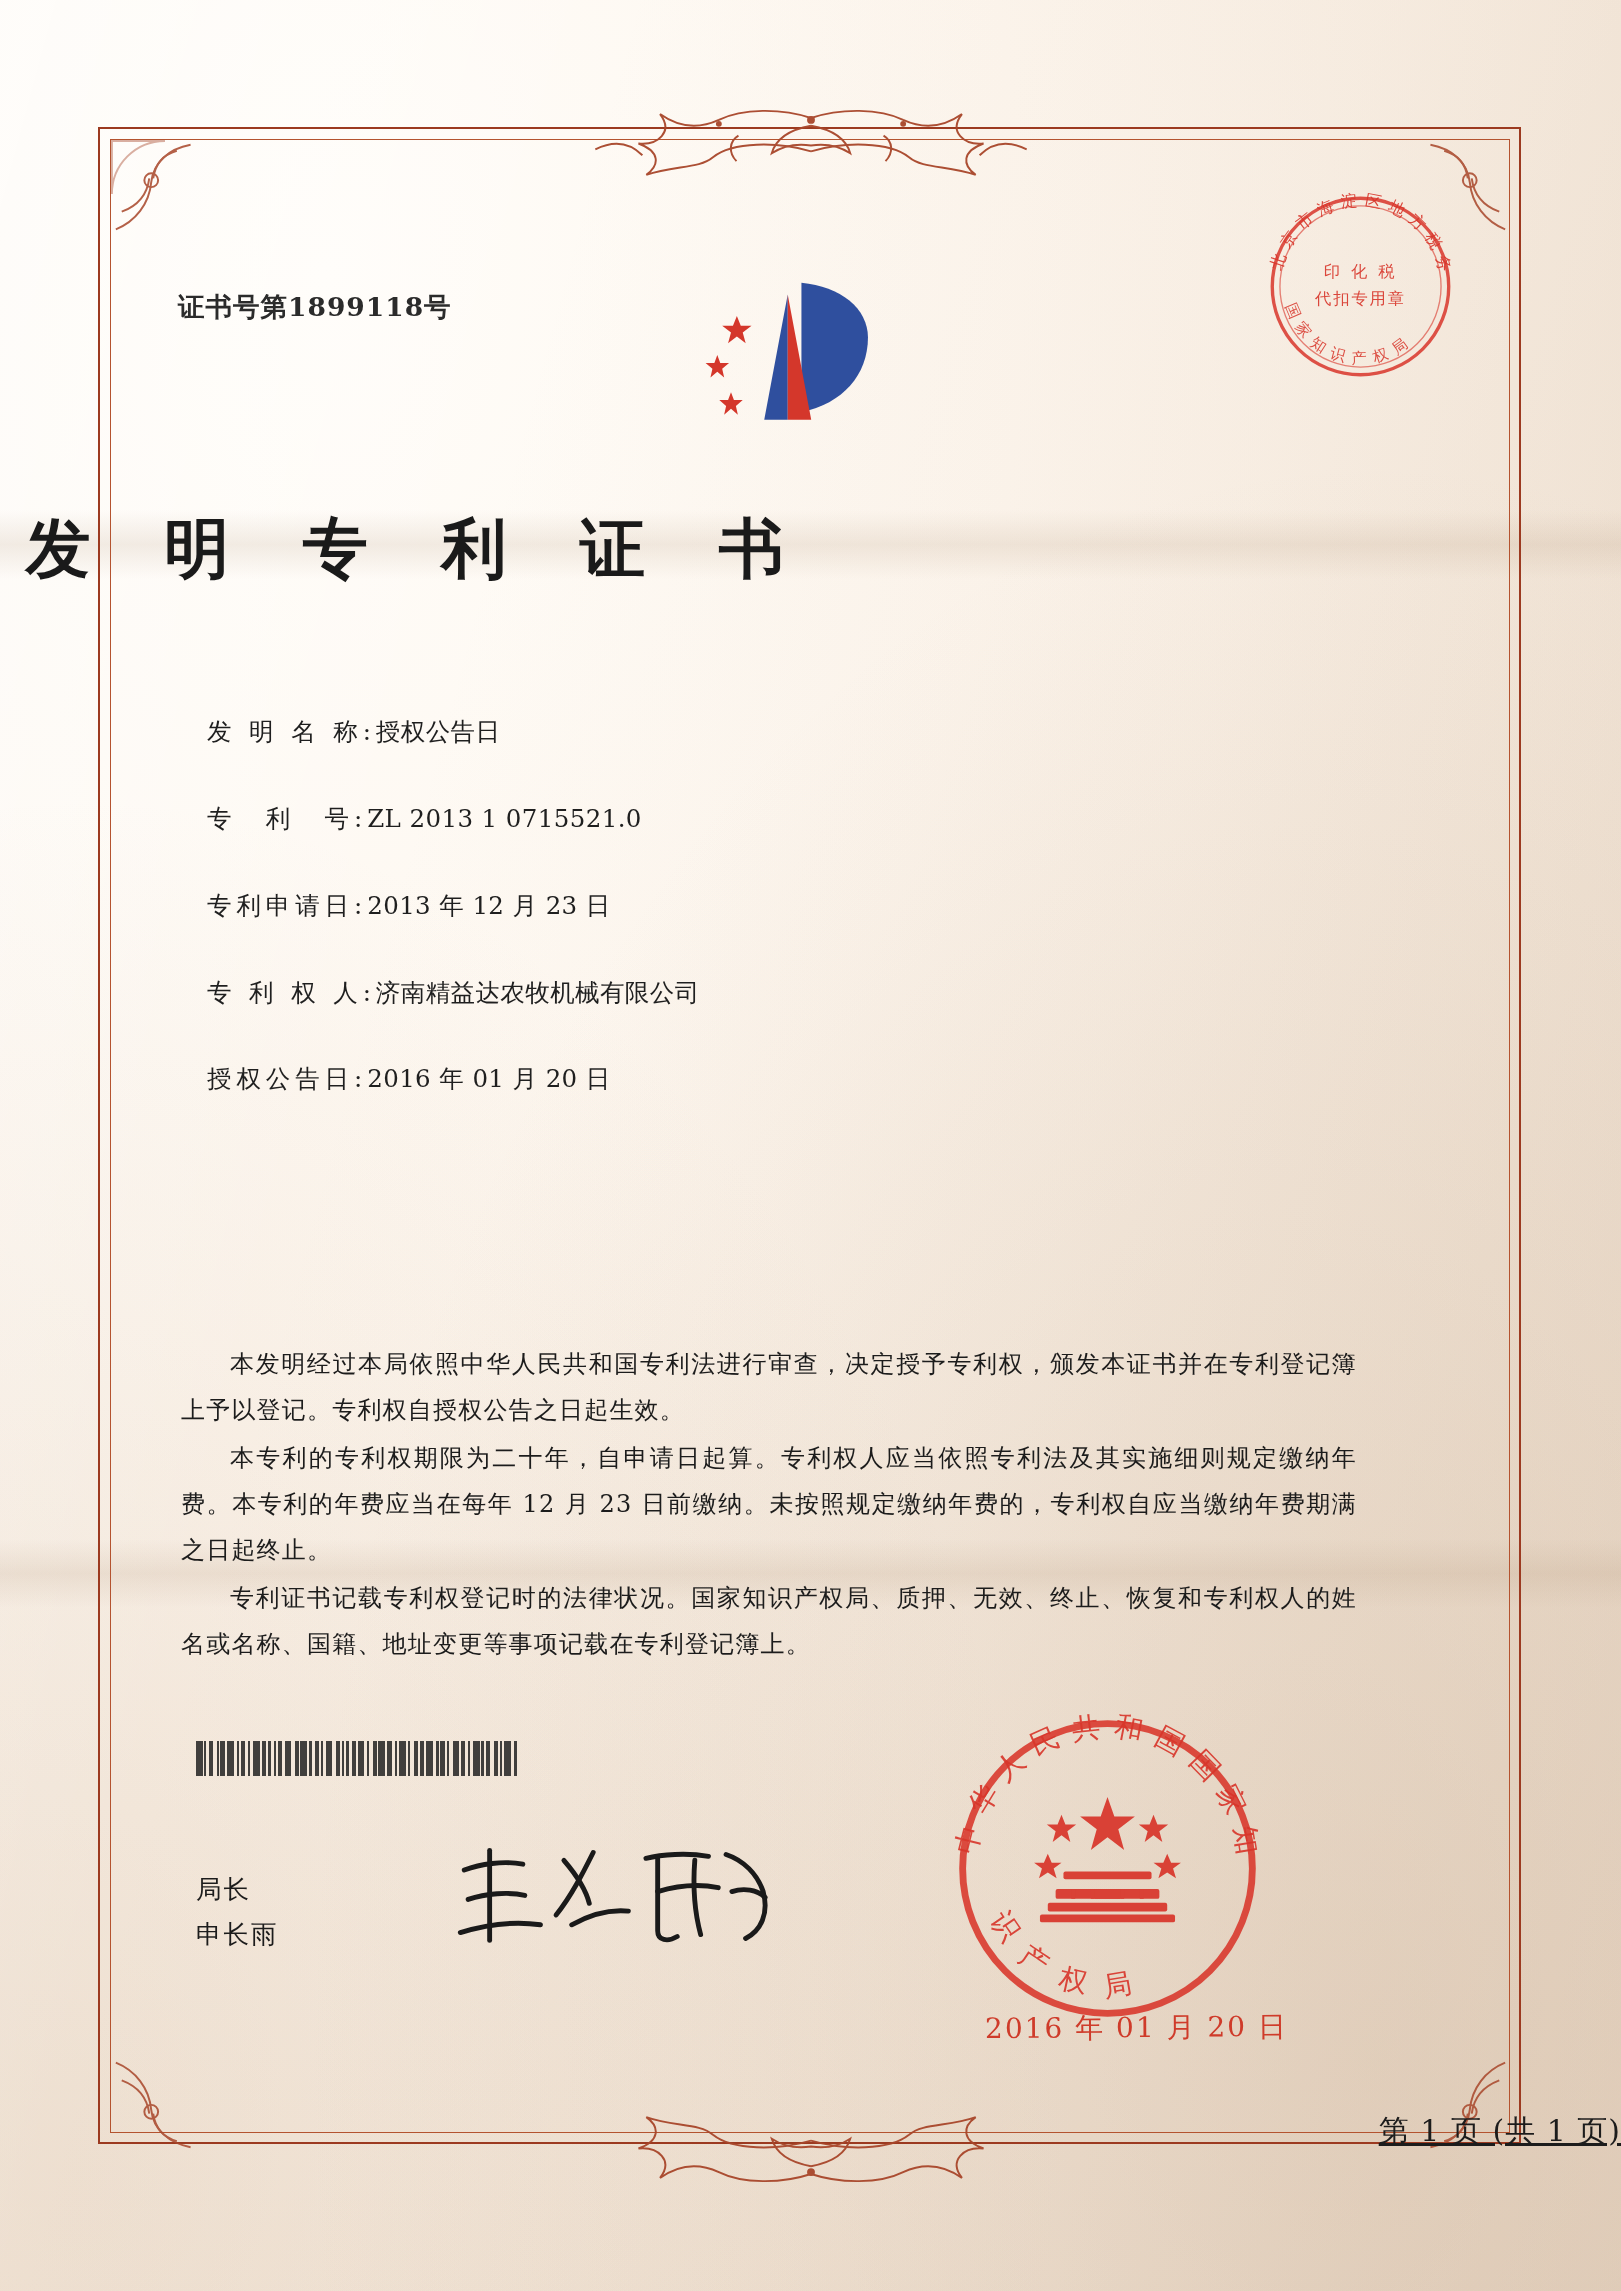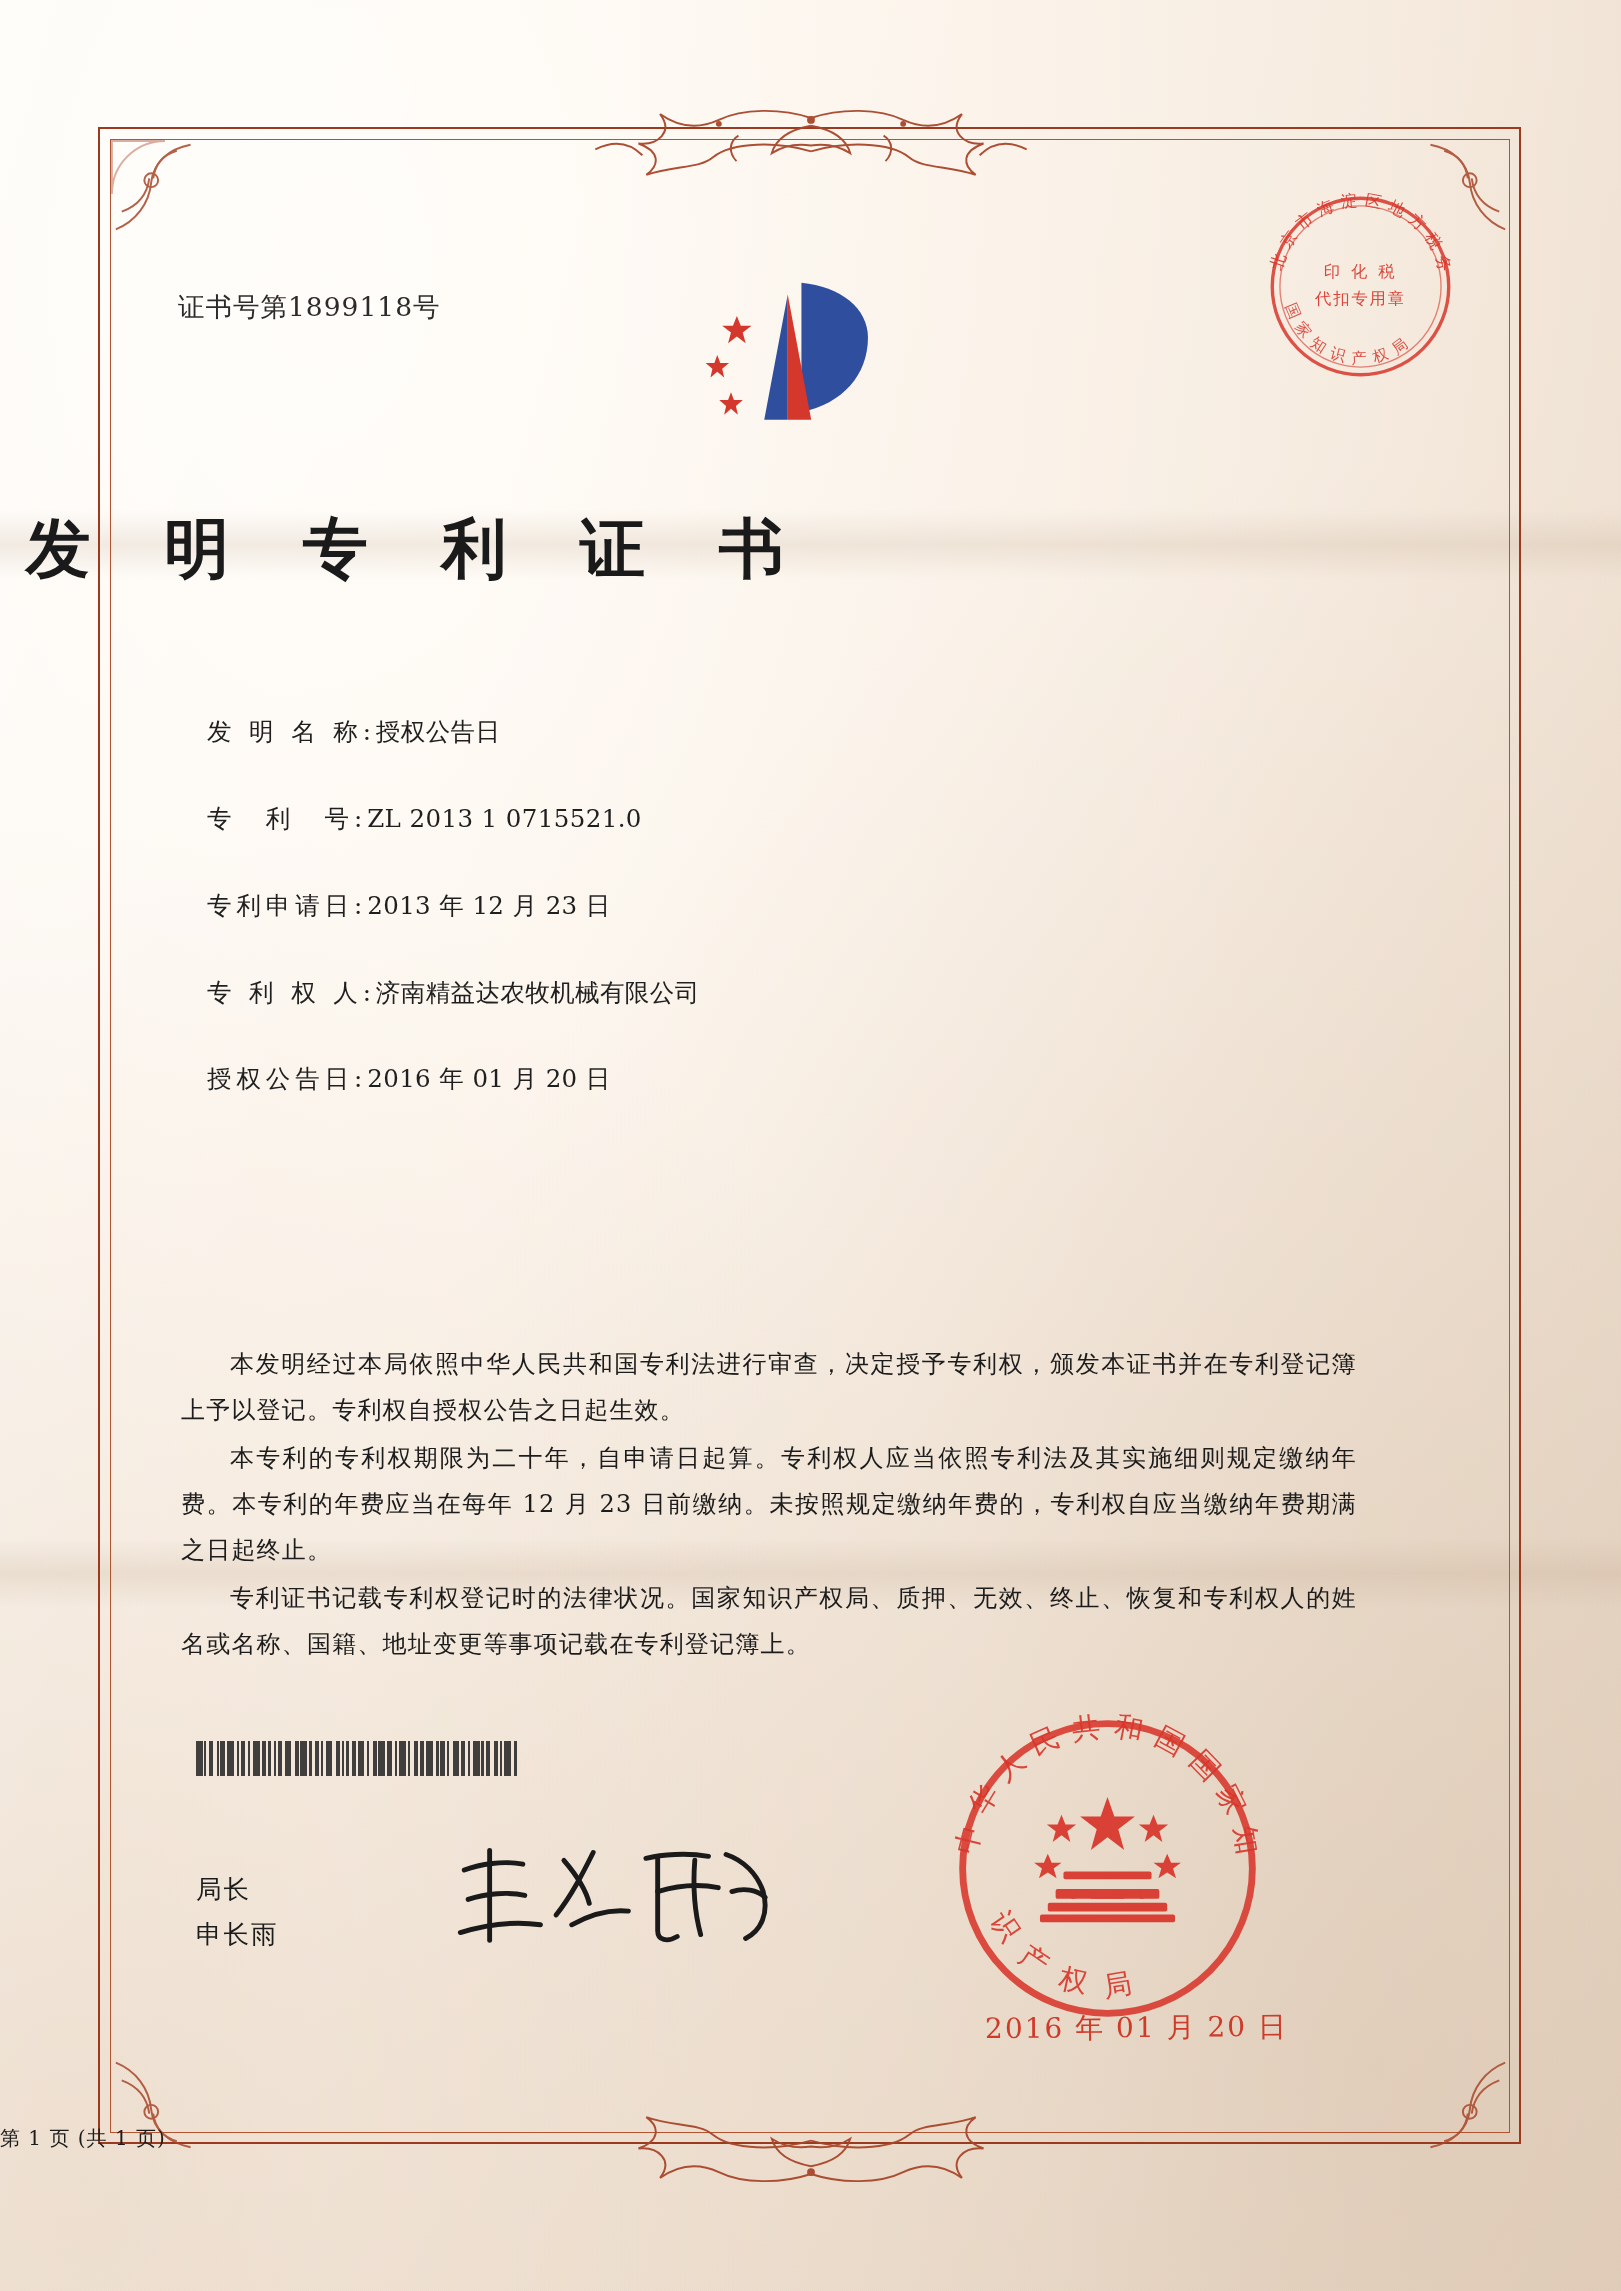--- a/index.html
+++ b/index.html
@@ -89,20 +89,21 @@
 
   
   .cert-no {
     position: absolute;
     left: 178px;
     top: 289px;
     font-size: 26.5px;
     letter-spacing: 1px;
     color: #2b2b2b;
     white-space: nowrap;
+    font-weight: bold;
   }
 
   
   .logo {
     position: absolute;
     left: 686px;
     top: 265px;
     width: 225px;
     height: 186px;
   }
@@ -221,24 +222,25 @@
     letter-spacing: 2px;
     white-space: nowrap;
     transform: rotate(-0.4deg);
   }
 
   
   .footer {
     position: absolute;
     left: 0; right: 0;
     bottom: 140px;
-    text-align: left;
-    font-size: 20px;
+    text-align: right;
+    font-size: 30px;
     color: #1c1c1c;
     letter-spacing: 1px;
+    text-decoration: underline;
   }
 </style>
 </head>
 <body>
 
 <div class="page">
 
   <div class="paper-shade"></div>
   <div class="paper-shade2"></div>
   <div class="fold" style="top:510px;"></div>

